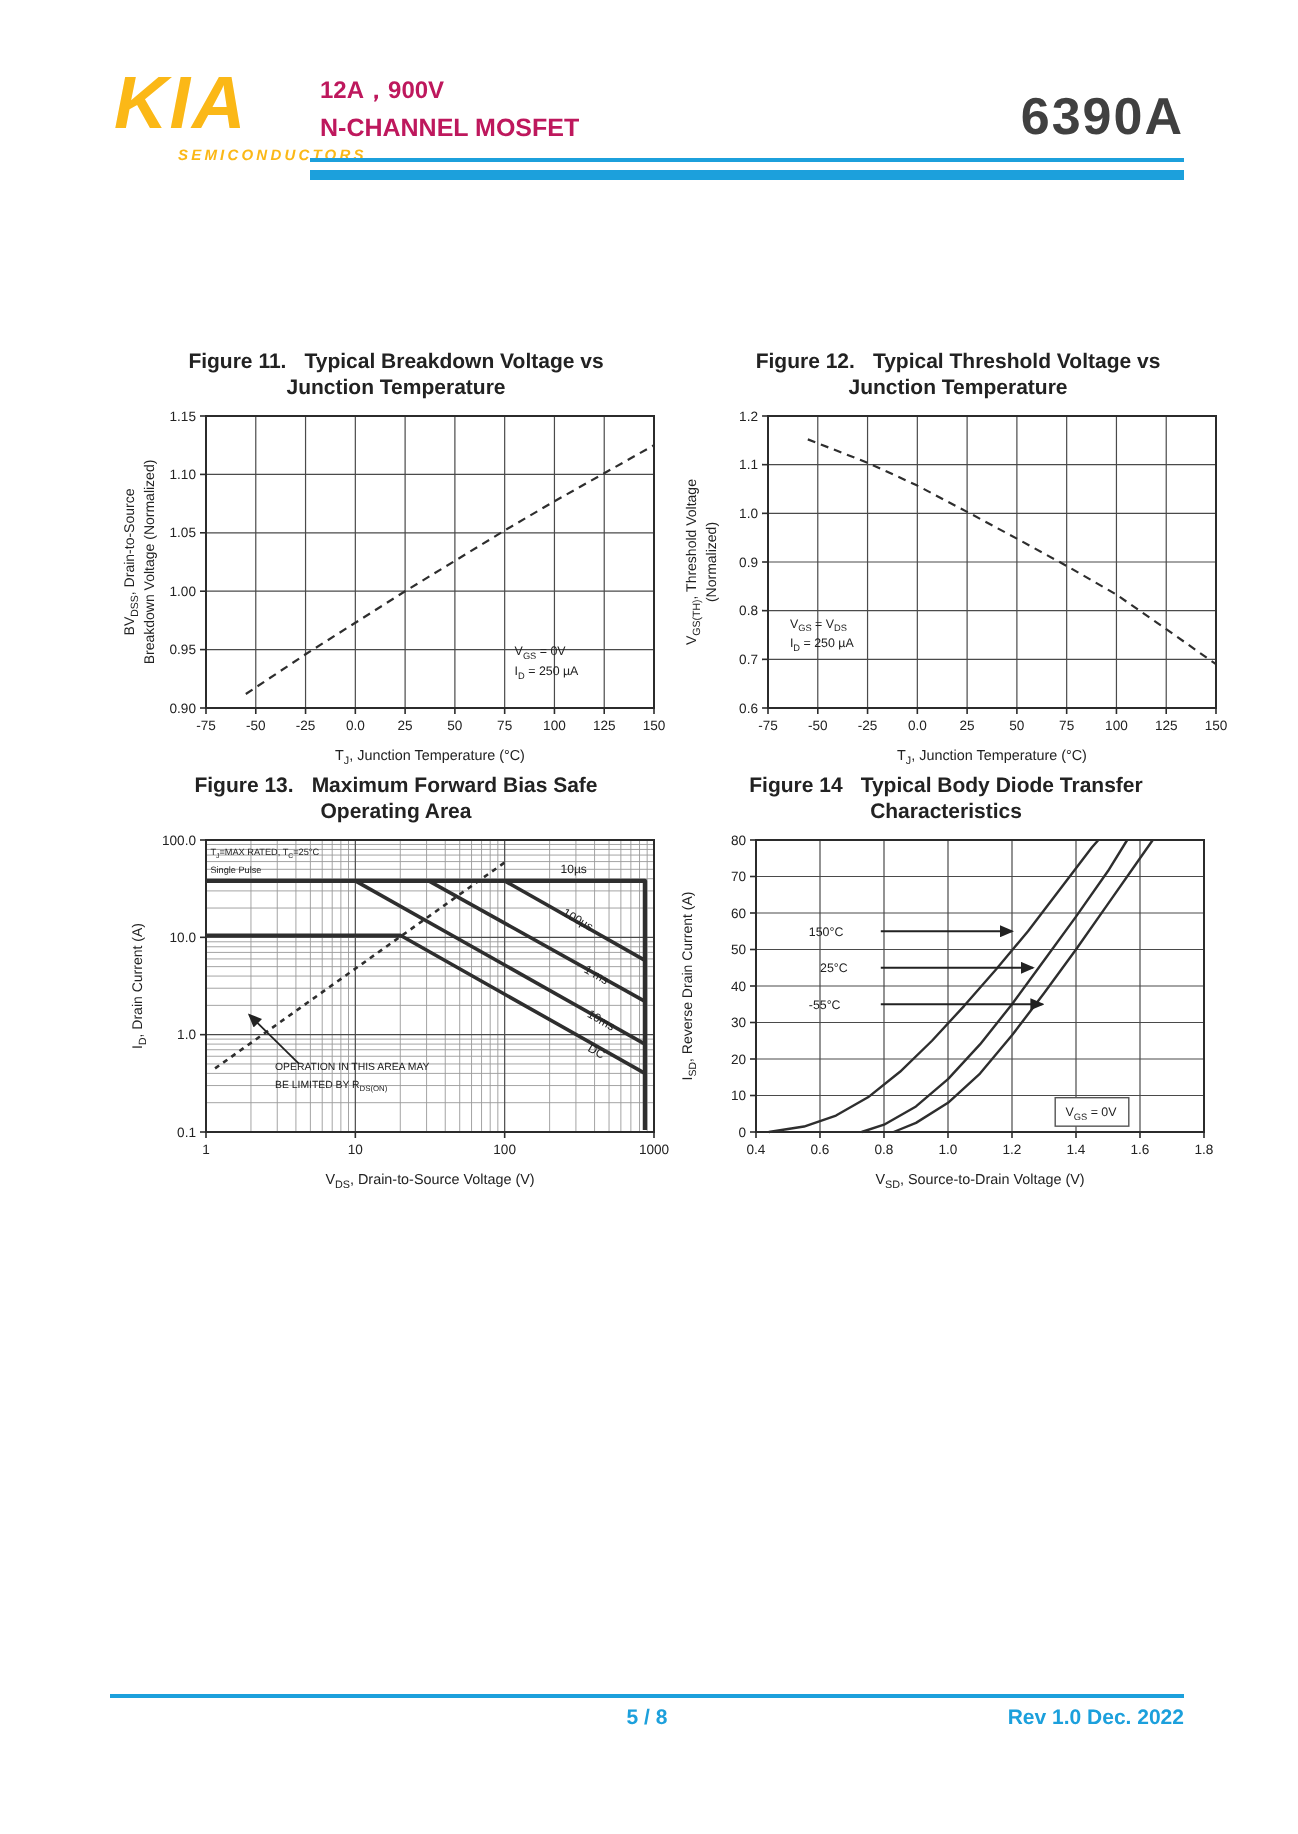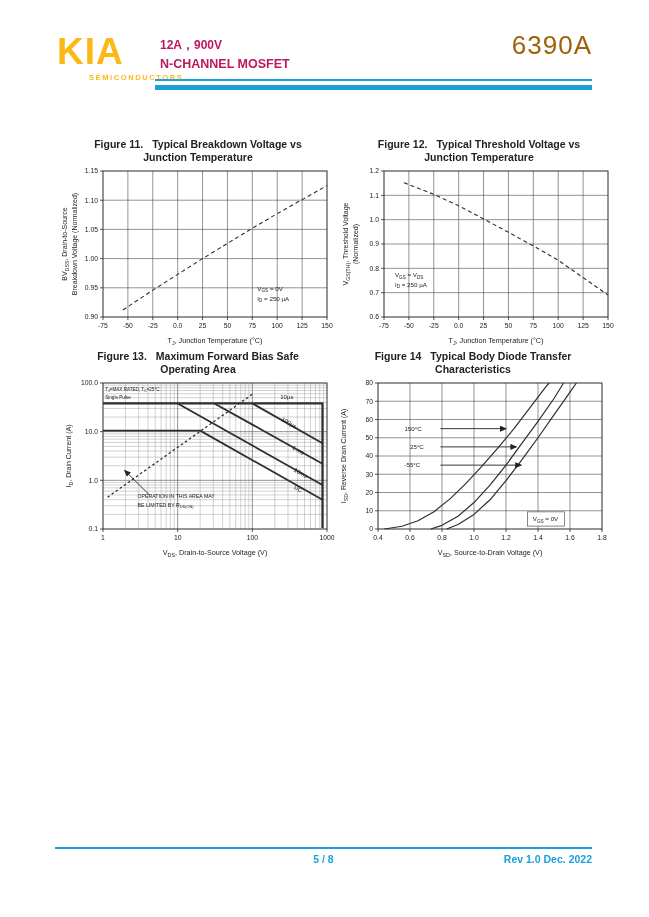--- a/index.html
+++ b/index.html
@@ -1,29 +1,29 @@
 <!DOCTYPE html>
 <html><head>
 <meta charset="utf-8">
 <style>
   html,body{margin:0;padding:0;background:#ffffff;}
   .page{position:relative;width:649px;height:917px;background:#fff;
         font-family:"Liberation Sans",sans-serif;overflow:hidden;}
   
-  .logo{position:absolute;left:57px;top:33px;color:#FBB817;}
+  .logo{position:absolute;left:57px;top:33px;color:#FBB817;font-style:italic;}
   .logo .kia{font-size:37px;font-weight:bold;letter-spacing:1px;line-height:1;}
   .logo .semi{font-size:7.5px;font-weight:bold;letter-spacing:1.6px;margin-top:3px;padding-left:32px;}
   .subtitle{position:absolute;left:160px;top:37px;color:#be185d;font-weight:bold;}
   .subtitle .l1{font-size:12px;margin-bottom:3px;}
   .subtitle .l2{font-size:12.5px;}
-  .partno{position:absolute;right:57px;top:30px;color:#a16207;font-size:26px;letter-spacing:1px;}
+  .partno{position:absolute;right:57px;top:43px;color:#404040;font-size:26px;letter-spacing:1px;font-weight:bold;}
   .rule-thin{position:absolute;left:155px;top:79px;width:437px;height:1.5px;background:#1CA0DC;}
   .rule-thick{position:absolute;left:155px;top:85px;width:437px;height:5px;background:#1CA0DC;}
   
-  .figure{position:absolute;width:282px;}
+  .figure{position:absolute;width:282px;margin-top:37px;}
   .fig-11{left:57px;top:138px;}
   .fig-12{left:338px;top:138px;}
   .fig-13{left:57px;top:350px;}
   .fig-14{left:332px;top:350px;}
   .fig-title{text-align:center;font-size:10.5px;font-weight:bold;color:#222;line-height:1.25;height:27px;}
   .figtitle{margin-left:9px;}
   svg{display:block;}
   svg text{fill:#222;}
   
   .footer-rule{position:absolute;left:55px;top:847px;width:537px;height:1.5px;background:#1CA0DC;}

